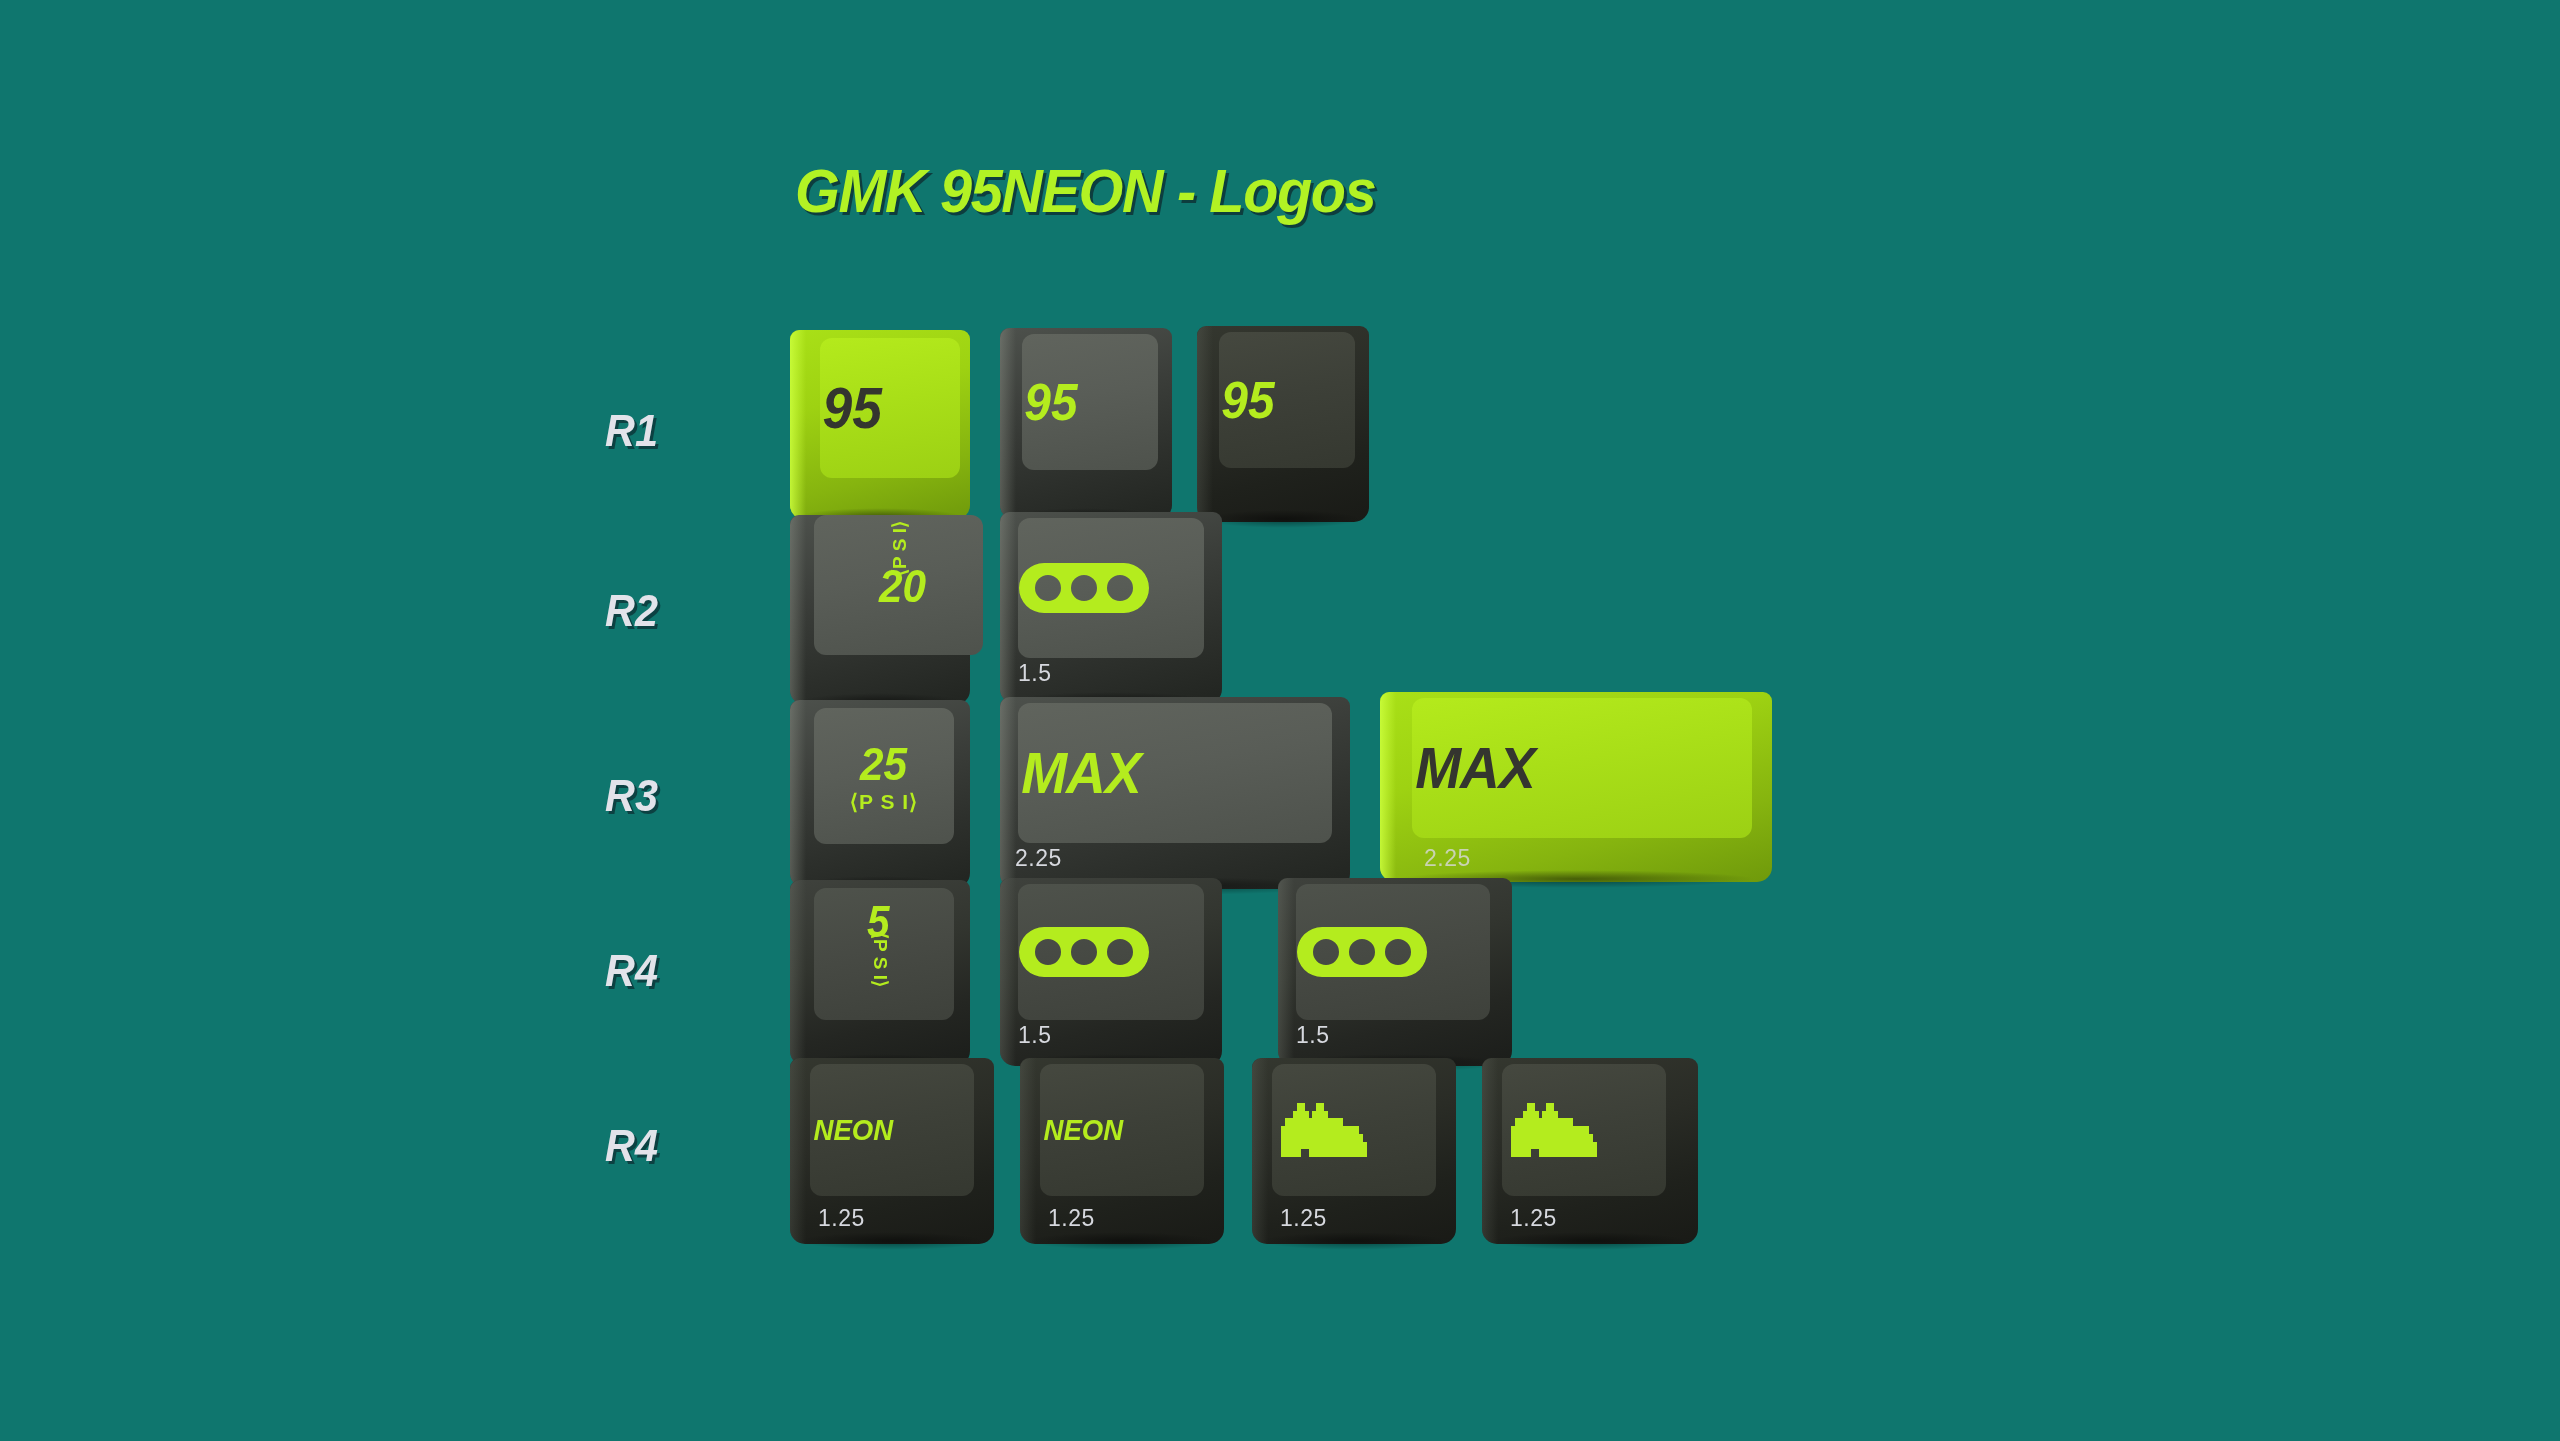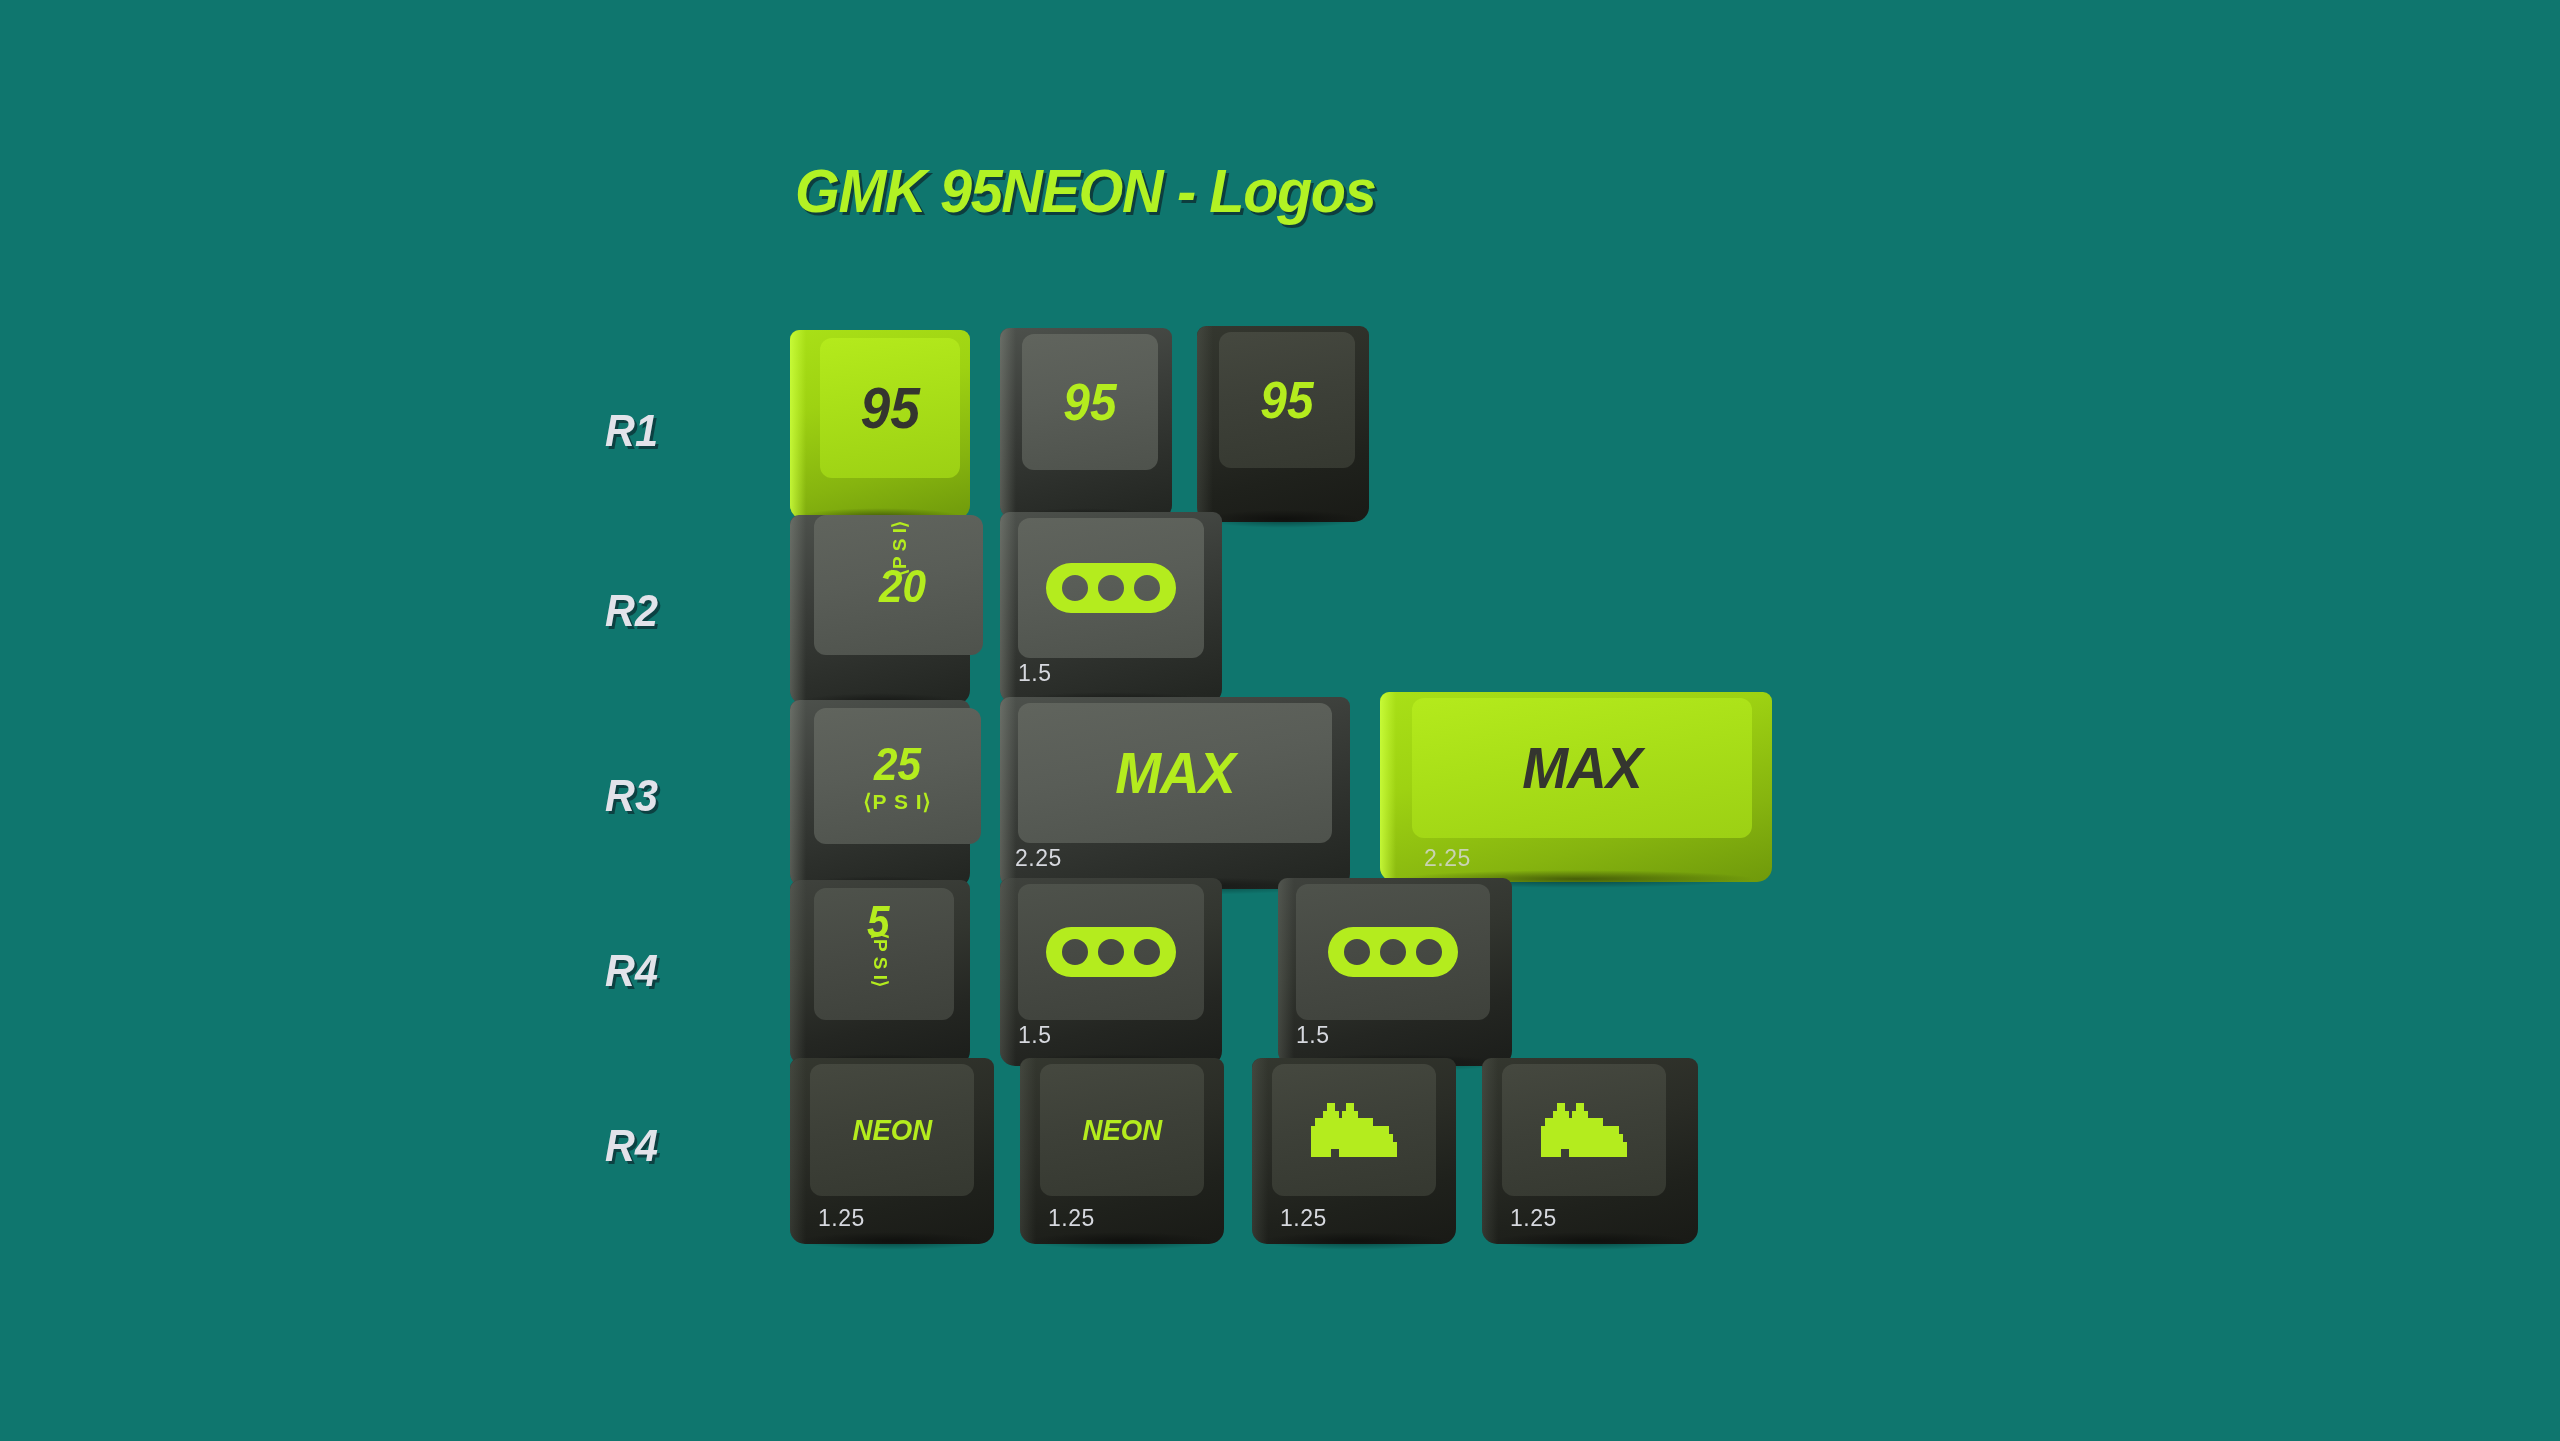--- a/index.html
+++ b/index.html
@@ -58,21 +58,20 @@
     position: absolute;
     inset: 0;
     border-radius: 9px 9px 15px 15px;
   }
   
   .cap-top {
     position: absolute;
     border-radius: 12px;
     display: flex;
     align-items: center;
-    justify-content: center;
     overflow: hidden;
   }
   .legend {
     position: relative;
     font-family: "Liberation Sans", sans-serif;
     font-weight: bold;
     font-style: italic;
     line-height: 1;
     white-space: nowrap;
     display: block;
@@ -201,21 +200,21 @@
                  M102 13 A13 13 0 1 0 102 39 A13 13 0 1 0 102 13 Z" fill="#b4ec1e" fill-rule="evenodd"></path>
       </svg>
     </div>
     <div class="cap-shadow"></div>
   </div>
   <div class="unit-label" style="left:1018px; top:660px;">1.5</div>
 
   <div class="keycap v-gray" style="left:790px; top:700px; width:180px; height:188px;">
     <div class="cap-skirt"></div>
     <div class="cap-bevel-l"></div>
-    <div class="cap-top" style="left:24px; top:8px; width:167px; height:136px;">
+    <div class="cap-top" style="left:24px; top:8px; width:140px; height:136px;">
       <div class="stack" style="width:100%;">
         <span class="legend lg-green" style="font-size:46px; transform:scaleX(0.92);">25</span>
         <span class="legend lg-green" style="font-size:21px; font-style:normal; letter-spacing:1px; margin-top:4px;">⟨P S I⟩</span>
       </div>
     </div>
     <div class="cap-shadow"></div>
   </div>
 
   <div class="keycap v-gray" style="left:1000px; top:697px; width:350px; height:192px;">
     <div class="cap-skirt"></div>

